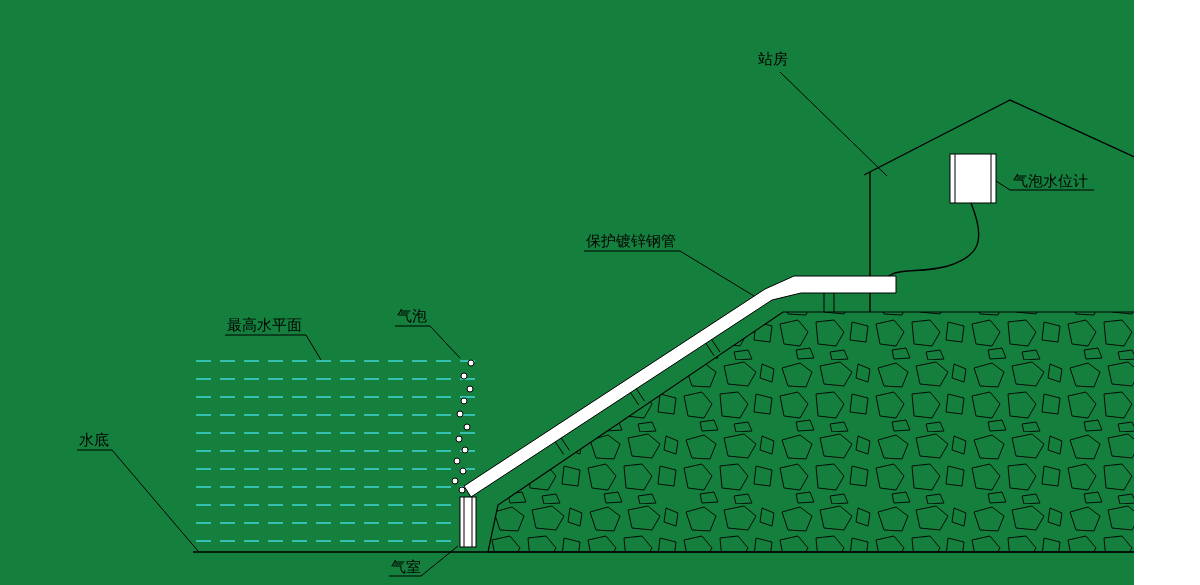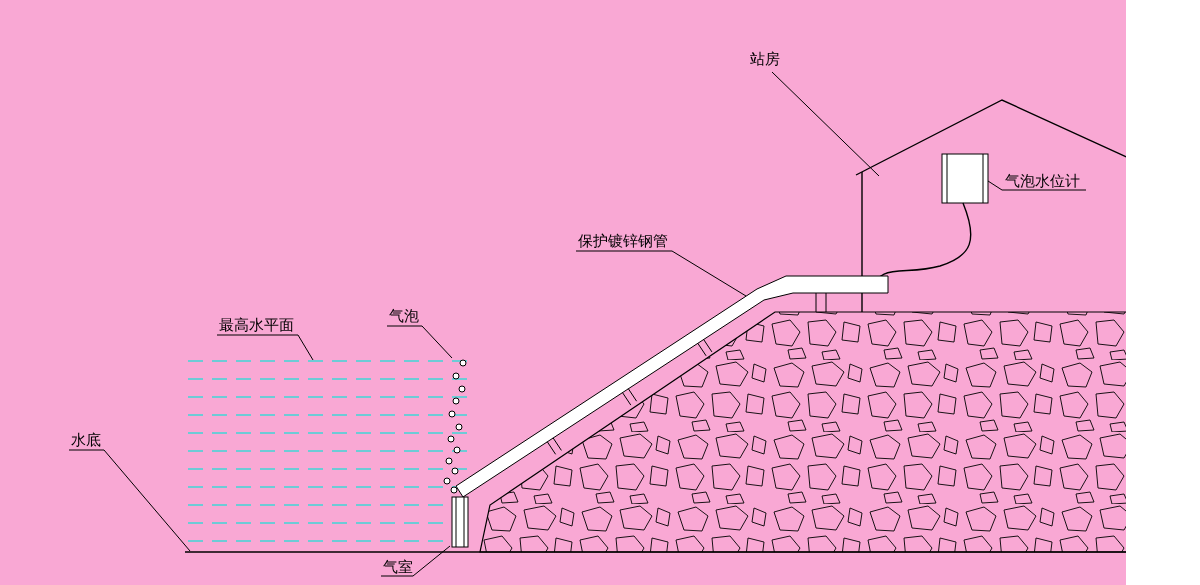--- a/index.html
+++ b/index.html
@@ -8,22 +8,23 @@
   }
   html, body {
     margin: 0;
     padding: 0;
     background: #ffffff;
   }
   .stage {
     position: relative;
     width: 1126px;
     height: 585px;
-    background: #f9a8d4;
+    background: #15803d;
     overflow: hidden;
+    padding-left: 8px;
   }
   svg text {
     font-family: "Liberation Sans", "DejaVu Sans", sans-serif;
     font-size: 15px;
     fill: var(--line-color);
   }
   .thin  { stroke: var(--line-color); stroke-width: 1;   fill: none; }
   .med   { stroke: var(--line-color); stroke-width: 1.4; fill: none; }
   .whitefill { fill: #ffffff; }
   .water-line {

